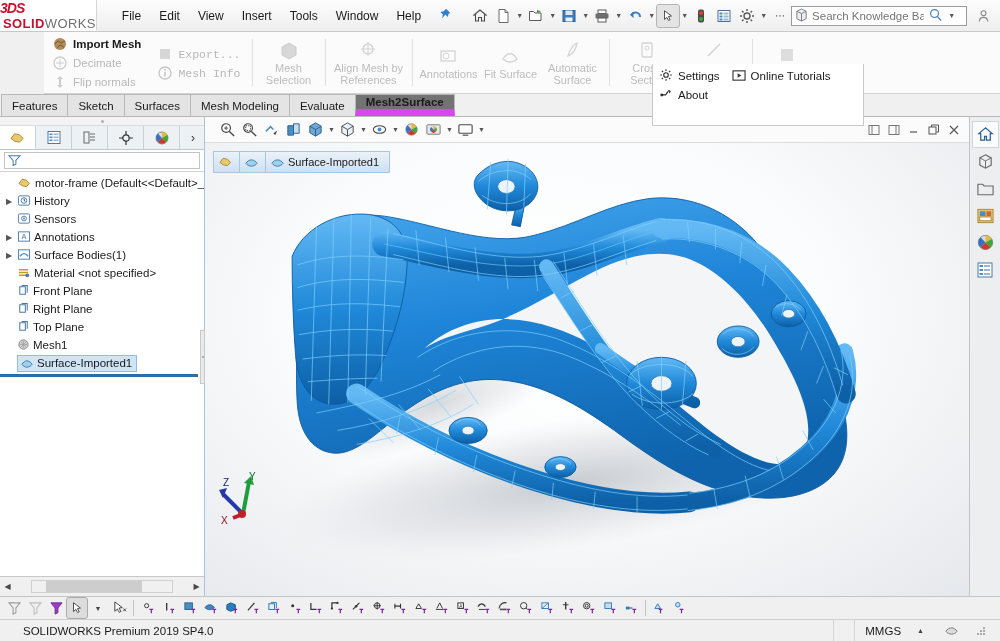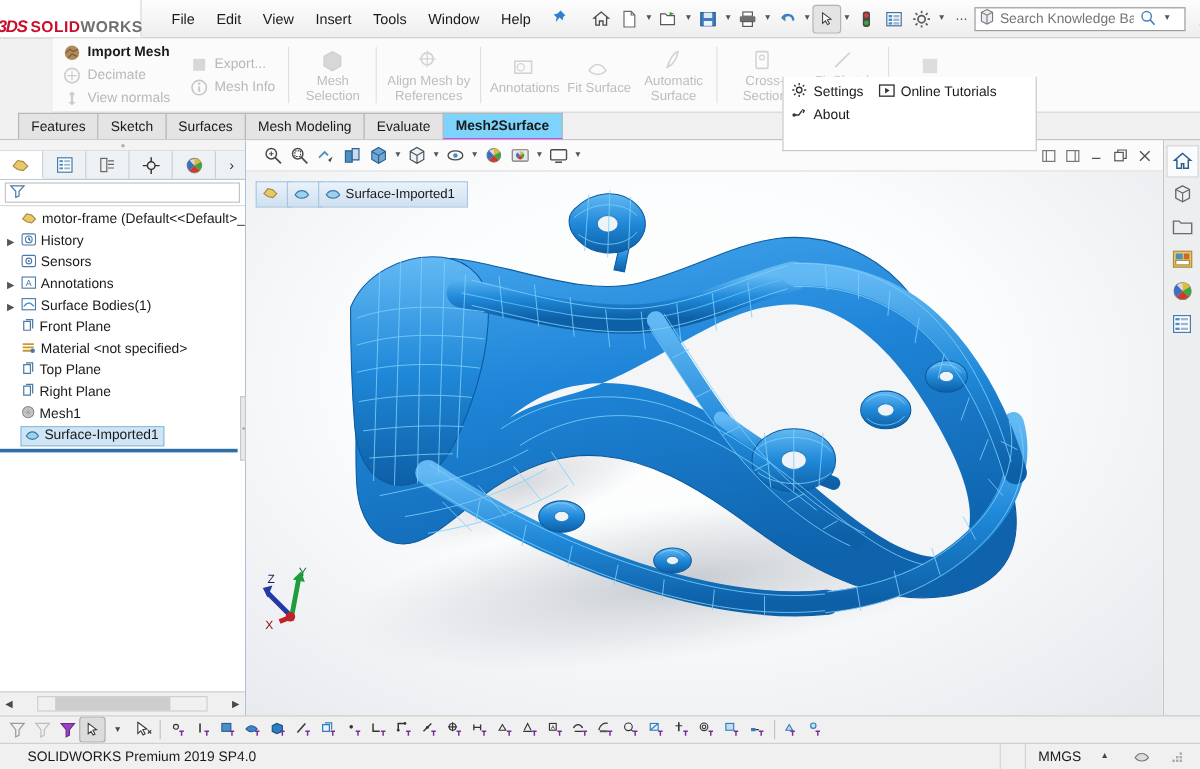--- a/index.html
+++ b/index.html
@@ -14,28 +14,29 @@
   #app { position: relative; width: 1000px; height: 641px; display: flex; flex-direction: column; }
 
   
   .titlebar {
     height: 32px; display: flex; align-items: stretch;
     background: linear-gradient(#fdfdfd, #eeeeee);
     border-bottom: 1px solid #c8c8c8;
     position: relative; flex: 0 0 32px;
   }
   .logo-box {
-    width: 118px; display: flex; align-items: flex-end; justify-content: center;
+    width: 118px; display: flex; align-items: flex-start; justify-content: center;
     background: #ffffff; border-right: 1px solid #d6d6d6;
     border-bottom: 1px solid #ffffff;
+    flex-direction: column;
   }
   .logo-ds { color: #c8102e; font-size: 14px; font-weight: bold; font-style: italic; letter-spacing: -1px; }
   .logo-sw { font-size: 13px; font-weight: bold; letter-spacing: .4px; margin-left: 3px; }
   .logo-sw .red { color: #c8102e; }
-  .logo-sw .gry { color: #6f6f6f; font-weight: bold; }
+  .logo-sw .gry { color: #6f6f6f; font-weight: normal; }
   .menu { display: flex; align-items: center; padding-left: 16px; gap: 0px; }
   .menu-item {
     padding: 3px 9px; font-size: 12px; color: #1a1a1a; cursor: default; border-radius: 2px;
   }
   .pin-icon { margin-left: 8px; color: #2f7fd0; font-size: 13px; }
   .tb-sep { width: 1px; background: #d0d0d0; margin: 5px 6px; }
   .qat { display: flex; align-items: center; gap: 1px; padding-left: 6px; }
   .qbtn {
     width: 22px; height: 22px; display: flex; align-items: center; justify-content: center;
     border-radius: 2px; cursor: default;
@@ -82,28 +83,28 @@
     background: #ffffff; border: 1px solid #c8c8c8; border-top: none;
     z-index: 40; padding: 3px 0; display: flex; flex-direction: column; gap: 1px;
   }
   .mp-line { display: flex; align-items: center; }
   .mp-item { display: flex; align-items: center; gap: 5px; padding: 1px 6px; cursor: default; border-radius: 2px; text-align: right; }
   .mp-item span.t { font-size: 11.5px; color: #1a1a1a; }
 
   
   .tabstrip {
     height: 23px; display: flex; align-items: center; flex: 0 0 23px;
-    background: #f0f0f0; border-bottom: 1px solid #b8b8b8; padding-left: 15px;
+    background: #f0f0f0; border-bottom: 1px solid #b8b8b8; padding-left: 1px;
   }
   .tab {
     height: 22px; display: flex; align-items: center; padding: 0 10px;
     font-size: 11.5px; color: #1a1a1a; background: #e4e4e4;
     border: 1px solid #b8b8b8; border-bottom: none; margin-right: -1px; cursor: default;
   }
-  .tab.active { background: #7dd3fc; font-weight: bold; border-bottom: 1px solid #d946ef; position: relative; z-index: 2; }
+  .tab.active { background: #737373; font-weight: bold; border-bottom: 7px solid #d946ef; position: relative; z-index: 2; }
 
   
   .body { flex: 1 1 auto; display: flex; position: relative; min-height: 0; }
 
   
   .fm {
     width: 205px; flex: 0 0 205px; background: #ffffff;
     display: flex; flex-direction: column; border-right: 1px solid #a8c4dd;
     position: relative;
   }
@@ -372,25 +373,25 @@
             </svg>
         </span>
         <span class="rb-lbl">Decimate</span>
       </div>
       <div class="rb-row">
         <span class="ico16">
           <svg width="16" height="16" viewBox="0 0 16 16" opacity=".3">
               <path d="M8 2l3 3H9v6h2l-3 3-3-3h2V5H5z" fill="#666"></path>
             </svg>
         </span>
-        <span class="rb-lbl">View normals</span>
-      </div>
-    </div>
-
-    <div class="rb-stack" style="padding-top:2px;">
+        <span class="rb-lbl">Flip normals</span>
+      </div>
+    </div>
+
+    <div class="rb-stack" style="padding-top:2px;font-family:Liberation Mono, monospace;">
       <div class="rb-row">
         <span class="ico16">
           <svg width="16" height="16" viewBox="0 0 16 16" opacity=".3">
               <rect x="3" y="3" width="10" height="10" fill="#888"></rect>
             </svg>
         </span>
         <span class="rb-lbl">Export...</span>
       </div>
       <div class="rb-row">
         <span class="ico16">
@@ -654,59 +655,59 @@
                 <rect x="1.5" y="2" width="12" height="10" fill="#fff" stroke="#4a7aa8"></rect>
                 <path d="M3 9c3-4 6-4 9 0" fill="none" stroke="#4a8fc4" stroke-width="1.3"></path>
               </svg>
           </span>
           <span class="txt">Surface Bodies(1)</span>
         </div>
 
         <div class="node">
           <span class="exp"></span>
           <span>
-            <svg width="13" height="13" viewBox="0 0 14 14">
-                <path d="M3 3h6v8H3z" fill="none" stroke="#4a7aa8" stroke-width="1.1"></path>
-                <path d="M5 1.5h6v8" fill="none" stroke="#4a7aa8" stroke-width="1.1"></path>
-              </svg>
-          </span>
-          <span class="txt">Front Plane</span>
-        </div>
-
-        <div class="node">
-          <span class="exp"></span>
-          <span>
             <svg width="14" height="13" viewBox="0 0 15 14">
                 <path d="M2 4h10M2 7h10M2 10h10" stroke="#c89a2a" stroke-width="1.6"></path>
                 <circle cx="11" cy="10" r="2" fill="#4a7aa8"></circle>
               </svg>
           </span>
           <span class="txt">Material &lt;not specified&gt;</span>
         </div>
 
         <div class="node">
           <span class="exp"></span>
           <span>
             <svg width="13" height="13" viewBox="0 0 14 14">
                 <path d="M3 3h6v8H3z" fill="none" stroke="#4a7aa8" stroke-width="1.1"></path>
                 <path d="M5 1.5h6v8" fill="none" stroke="#4a7aa8" stroke-width="1.1"></path>
               </svg>
           </span>
-          <span class="txt">Top Plane</span>
+          <span class="txt">Front Plane</span>
         </div>
 
         <div class="node">
           <span class="exp"></span>
           <span>
             <svg width="13" height="13" viewBox="0 0 14 14">
                 <path d="M3 3h6v8H3z" fill="none" stroke="#4a7aa8" stroke-width="1.1"></path>
                 <path d="M5 1.5h6v8" fill="none" stroke="#4a7aa8" stroke-width="1.1"></path>
               </svg>
           </span>
           <span class="txt">Right Plane</span>
+        </div>
+
+        <div class="node">
+          <span class="exp"></span>
+          <span>
+            <svg width="13" height="13" viewBox="0 0 14 14">
+                <path d="M3 3h6v8H3z" fill="none" stroke="#4a7aa8" stroke-width="1.1"></path>
+                <path d="M5 1.5h6v8" fill="none" stroke="#4a7aa8" stroke-width="1.1"></path>
+              </svg>
+          </span>
+          <span class="txt">Top Plane</span>
         </div>
 
 
         <div class="node">
           <span class="exp"></span>
           <span>
             <svg width="13" height="13" viewBox="0 0 14 14">
                 <circle cx="7" cy="7" r="5" fill="#cfcfcf" stroke="#8a8a8a"></circle>
                 <path d="M3 7h8M7 3v8M4 4l6 6M10 4l-6 6" stroke="#9a9a9a" stroke-width=".7"></path>
               </svg>

